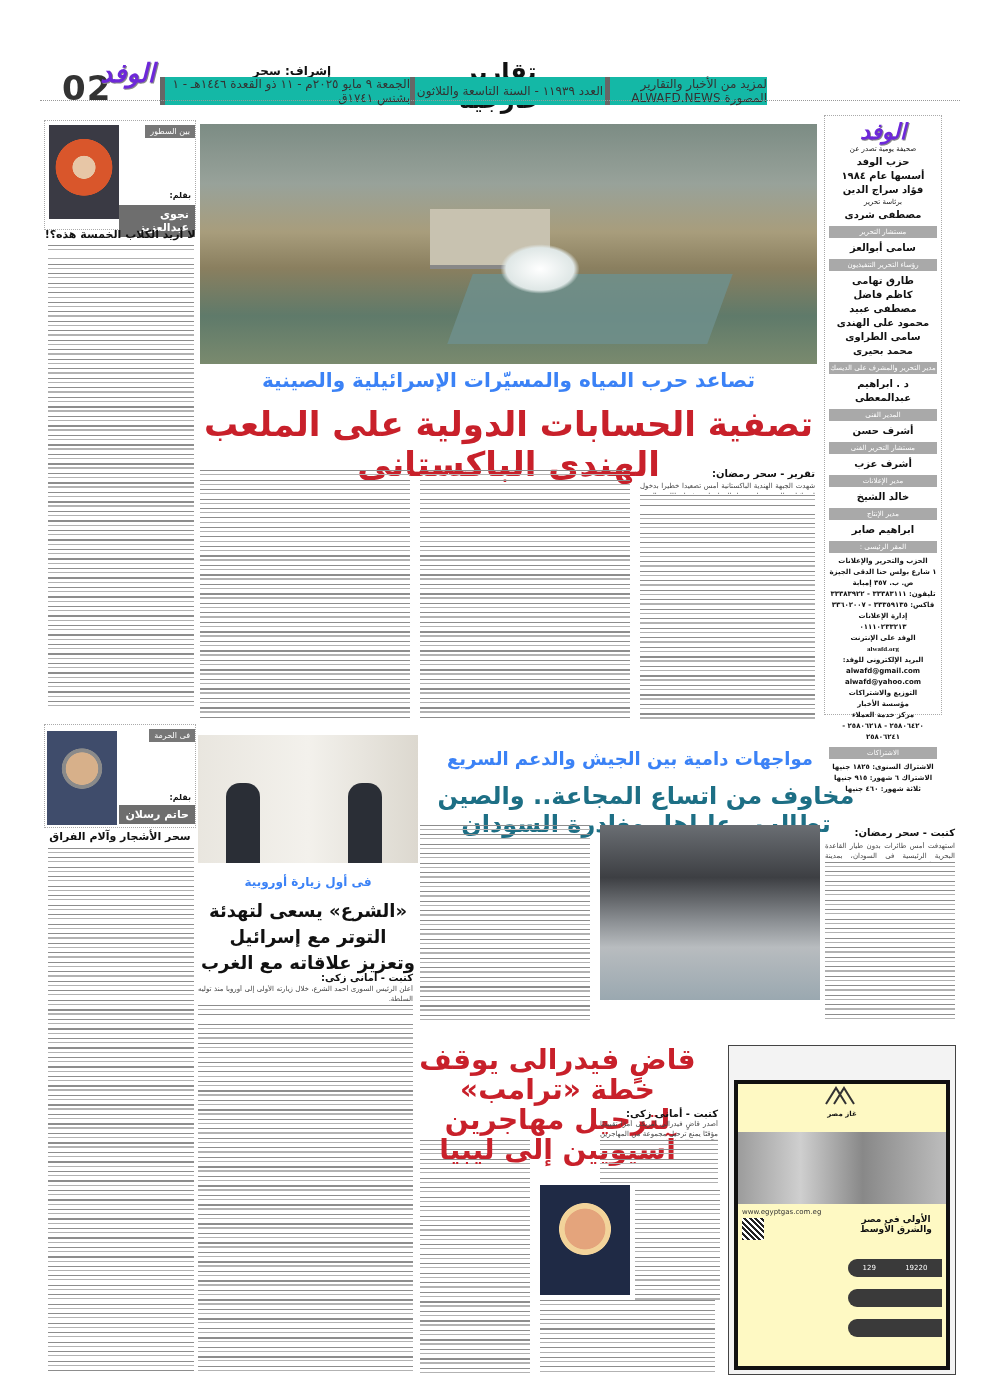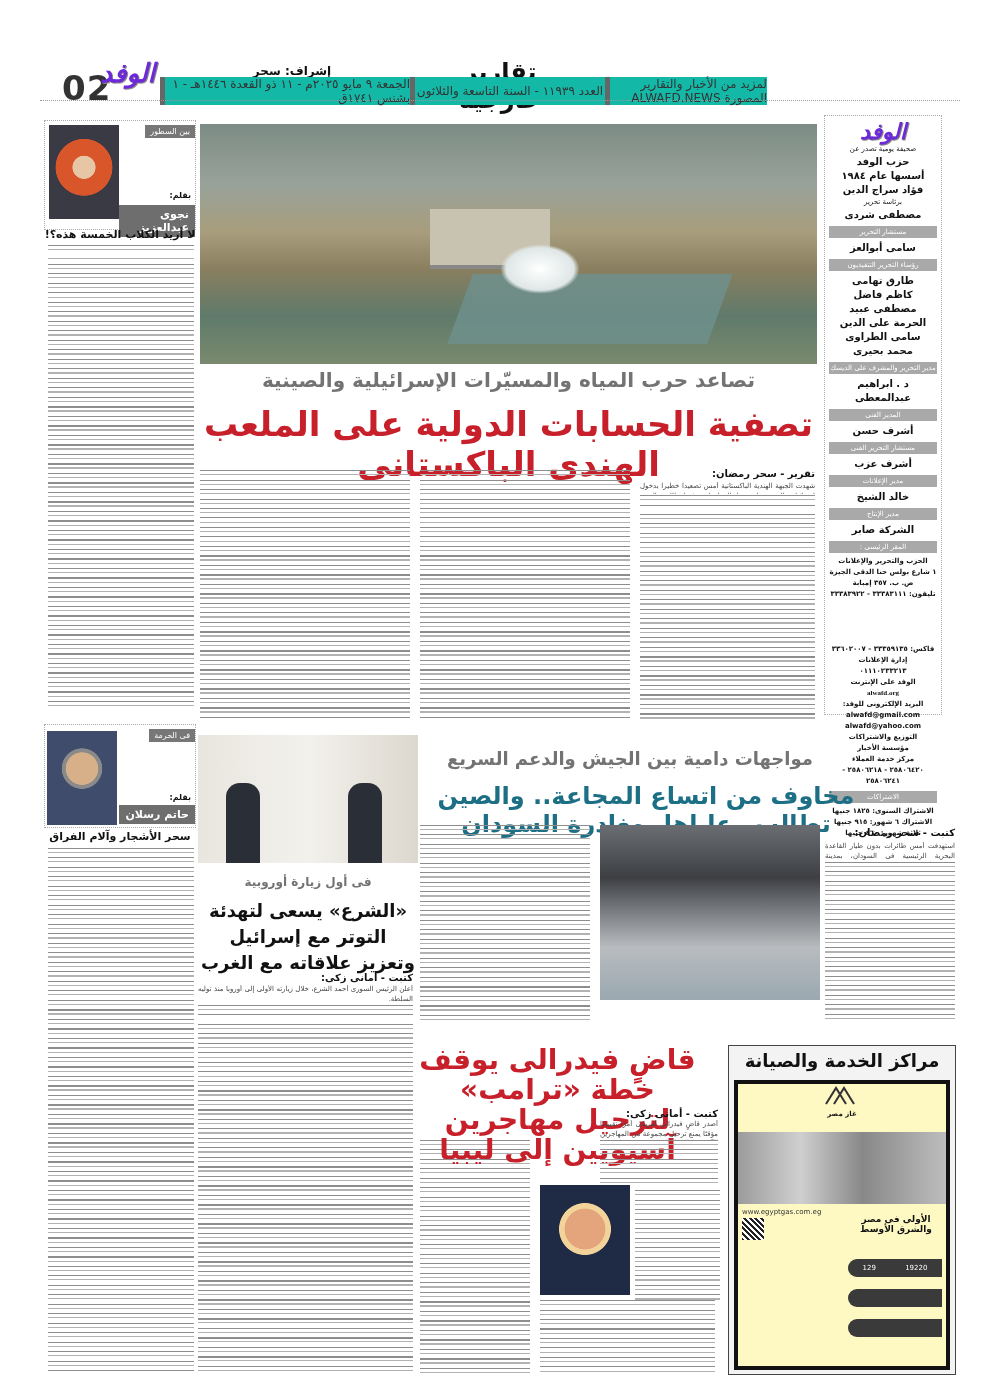--- a/index.html
+++ b/index.html
@@ -27,21 +27,21 @@
 .portrait2{left:48px;top:730px;width:70px;height:94px;background:radial-gradient(circle at 50% 40%,#d7b08a 0 24%,#8a8a8a 25% 30%,#3f4c6b 31%)}
 .tag{background:#777;color:#fff;font-size:8px;padding:2px 5px;direction:rtl}
 .byline-small{font:bold 8px "DejaVu Sans",sans-serif;direction:rtl}
 .namebox{background:#6e6e6e;color:#fff;font:bold 11px "DejaVu Sans",sans-serif;padding:3px 6px;direction:rtl;text-align:right}
 .coltitle{font:bold 11px "DejaVu Sans",sans-serif;direction:rtl;text-align:center}
 .presser{left:198px;top:735px;width:220px;height:128px;background:linear-gradient(90deg,#e9e6df 0%,#f3f1ec 50%,#dcd8cf 100%)}
 .presser .p{position:absolute;bottom:0;width:34px;height:80px;background:#2a2e36;border-radius:14px 14px 0 0}
 .smoke{left:600px;top:825px;width:220px;height:175px;background:linear-gradient(180deg,#6a6e73 0%,#3d3f43 30%,#8b8f93 55%,#b8bcbf 70%,#9aa8b0 100%)}
 .trump{left:540px;top:1185px;width:90px;height:110px;background:radial-gradient(circle at 50% 40%,#e4a47c 0 25%,#f2d39a 26% 32%,#1f2a45 33%)}
 
-.kicker{font:bold 20px "DejaVu Sans",sans-serif;direction:rtl;text-align:center;color:#737373}
+.kicker{font:bold 20px "DejaVu Sans",sans-serif;direction:rtl;text-align:center;color:#3b82f6}
 .red{color:#c8202a}
 .teal{color:#1d6f85}
 .mainhead{font:bold 34px "DejaVu Sans",sans-serif;direction:rtl;text-align:center;letter-spacing:-1px}
 .head2{font:bold 24px "DejaVu Sans",sans-serif;direction:rtl;text-align:center}
 .author{font:bold 10px "DejaVu Sans",sans-serif;direction:rtl;text-align:right}
 
 .txt{direction:rtl;text-align:justify;font-size:7px;line-height:9.5px;color:#444;overflow:hidden}
 .lines{background:repeating-linear-gradient(180deg,#8d8d8d 0 1px,transparent 1px 4px,#b2b2b2 4px 5px,transparent 5px 9.5px)}
 
 .ad{left:728px;top:1045px;width:228px;height:330px;border:1px solid #444;background:#f3f3f3}
@@ -69,40 +69,40 @@
   <div class="nm">أسسها عام ١٩٨٤</div>
   <div class="nm">فؤاد سراج الدين</div>
   <div class="sm">برئاسة تحرير</div>
   <div class="nm">مصطفى شردى</div>
   <div class="lbl">مستشار التحرير</div>
   <div class="nm">سامى أبوالعز</div>
   <div class="lbl">رؤساء التحرير التنفيذيون</div>
   <div class="nm">طارق تهامى</div>
   <div class="nm">كاظم فاضل</div>
   <div class="nm">مصطفى عبيد</div>
-  <div class="nm">الحرمة على الدين</div>
+  <div class="nm">محمود على الهندى</div>
   <div class="nm">سامى الطراوى</div>
   <div class="nm">محمد بحيرى</div>
   <div class="lbl">مدير التحرير والمشرف على الديسك</div>
   <div class="nm">د . ابراهيم عبدالمعطى</div>
   <div class="lbl">المدير الفنى</div>
   <div class="nm">أشرف حسن</div>
   <div class="lbl">مستشار التحرير الفنى</div>
   <div class="nm">أشرف عزب</div>
   <div class="lbl">مدير الإعلانات</div>
   <div class="nm">خالد الشيخ</div>
   <div class="lbl">مدير الإنتاج</div>
-  <div class="nm">الشركة صابر</div>
+  <div class="nm">ابراهيم صابر</div>
   <div class="lbl">المقر الرئيسى :</div>
   <div id="hq">
       <div class="sm" style="font-weight: bold;">الحزب والتحرير والإعلانات</div>
       <div class="sm" style="font-weight: bold;">١ شارع بولس حنا الدقى الجيزة</div>
       <div class="sm" style="font-weight: bold;">ص. ب. ٣٥٧ إمبابة</div>
       <div class="sm" style="font-weight: bold;">تليفون: ٣٣٣٨٣١١١ - ٣٣٣٨٣٩٢٢</div>
-      <div class="sm" style="font-weight: bold; margin-top: 44px;">فاكس: ٣٣٣٥٩١٣٥ - ٣٣٦٠٢٠٠٧</div>
+      <div class="sm" style="font-weight: bold;">فاكس: ٣٣٣٥٩١٣٥ - ٣٣٦٠٢٠٠٧</div>
       <div class="sm" style="font-weight: bold;">إدارة الإعلانات</div>
       <div class="sm" style="font-weight: bold;">٠١١١٠٢٣٣٢١٣</div>
       <div class="sm" style="font-weight: bold;">الوفد على الإنترنت</div>
       <div class="sm" style="font-weight: bold; font-family: Liberation Serif, serif;">alwafd.org</div>
       <div class="sm" style="font-weight: bold;">البريد الإلكترونى للوفد:</div>
       <div class="sm" style="font-weight: bold;">alwafd@gmail.com</div>
       <div class="sm" style="font-weight: bold;">alwafd@yahoo.com</div>
       <div class="sm" style="font-weight: bold;">التوزيع والاشتراكات</div>
       <div class="sm" style="font-weight: bold;">مؤسسة الأخبار</div>
       <div class="sm" style="font-weight: bold;">مركز خدمة العملاء</div>
@@ -168,21 +168,20 @@
 
 <div class="abs head2 red" style="left:415px;top:1045px;width:285px;font-size:28px;line-height:30px">قاضٍ فيدرالى يوقف خطة «ترامب» لترحيل مهاجرين آسيويين إلى ليبيا</div>
 <div class="abs author" style="left:600px;top:1108px;width:118px">كتبت - أمانى زكى:</div>
 <div class="abs txt" style="left:600px;top:1120px;width:118px;height:20px">أصدر قاضٍ فيدرالى أمريكى أمرًا تقييديًا مؤقتًا يمنع ترحيل مجموعة من المهاجرين الآسيويين إلى ليبيا.</div>
 <div class="abs txt lines" style="left:600px;top:1140px;width:118px;height:45px"></div>
 <div class="abs photo trump"></div>
 <div class="abs txt lines" style="left:540px;top:1300px;width:175px;height:75px"></div>
 <div class="abs txt lines" style="left:635px;top:1190px;width:85px;height:110px"></div>
 
 <div class="abs ad">
-  <div class="title">مراكز الخدمة والصيانة</div>
   <div class="inner">
     <div style="text-align:center;padding-top:2px">
       <svg width="40" height="20" viewBox="0 0 40 20">
           <path d="M4 18 L14 2 L24 18 M12 18 L22 2 L32 18" stroke="#333" stroke-width="2" fill="none"></path>
         </svg>
     </div>
     <div style="text-align:center;font-size:7px;font-weight:bold;direction:rtl">غاز مصر</div>
     <div class="adph"></div>
     <div style="position:absolute;left:4px;top:124px;font-size:7px;color:#333">www.egyptgas.com.eg</div>
     <div style="position:absolute;left:4px;top:134px;width:22px;height:22px;background:repeating-linear-gradient(45deg,#222 0 2px,#fff 2px 4px)"></div>

